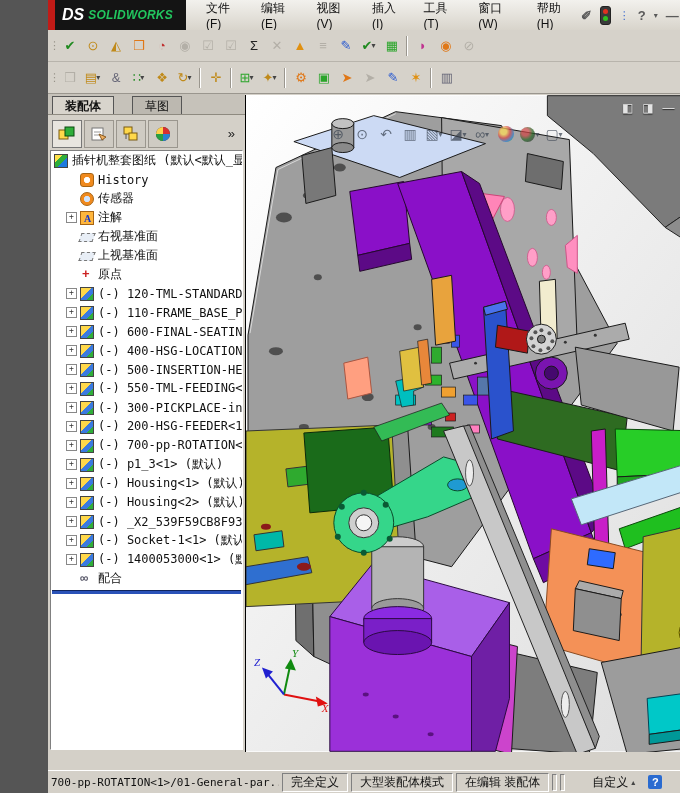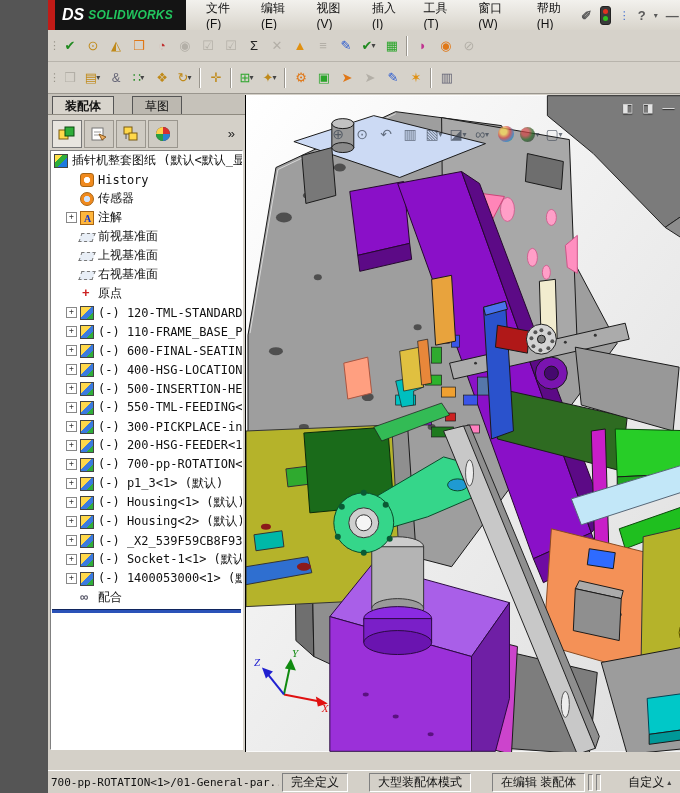--- a/index.html
+++ b/index.html
@@ -380,36 +380,31 @@
               <span class="ic ic-sensor"></span>
               <span class="tlabel">传感器</span>
             </div>
 
             <div class="trow child">
               <span class="exp">+</span>
               <span class="ic ic-ann"></span>
               <span class="tlabel">注解</span>
             </div>
 
+
             <div class="trow child">
               <span class="exp"></span>
               <span class="ic ic-plane"></span>
-              <span class="tlabel">前视基准面</span>
+              <span class="tlabel">右视基准面</span>
             </div>
 
             <div class="trow child">
               <span class="exp"></span>
               <span class="ic ic-plane"></span>
               <span class="tlabel">上视基准面</span>
-            </div>
-
-            <div class="trow child">
-              <span class="exp"></span>
-              <span class="ic ic-plane"></span>
-              <span class="tlabel">右视基准面</span>
             </div>
 
             <div class="trow child">
               <span class="exp"></span>
               <span class="ic ic-origin"></span>
               <span class="tlabel">原点</span>
             </div>
 
             <div class="trow child">
               <span class="exp">+</span>
@@ -814,21 +809,21 @@
               <path d="M8,9 L16,12 L11,15 Z" fill="#f0b060" stroke="#8a5a20"></path>
             </svg>
         </span>
       </div>
     </div>
   </div>
 
 
   <div id="statusbar">
     <span id="status-left">700-pp-ROTATION&lt;1&gt;/01-General-par...</span>
-    <span style="display:flex;gap:21px">
+    <span style="display:flex;gap:3px">
 
     <span class="sbox">完全定义</span>
         <span class="sbox">大型装配体模式</span>
         <span class="sbox">在编辑 装配体</span>
       </span>
     <span class="sthin"></span>
     <span class="sthin"></span>
     <span id="status-custom">自定义</span>
     <span id="status-caret">▴</span>
     <span id="status-help">?</span>

